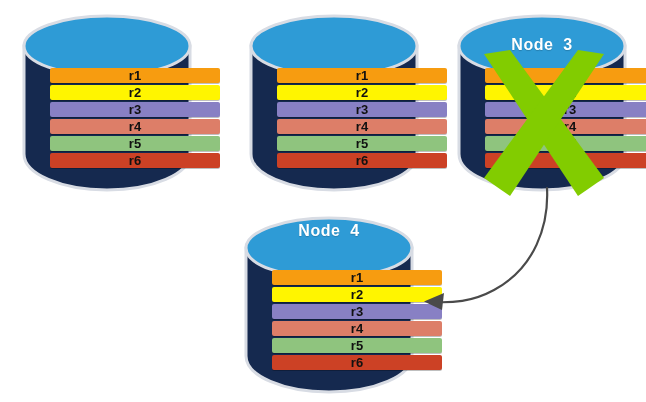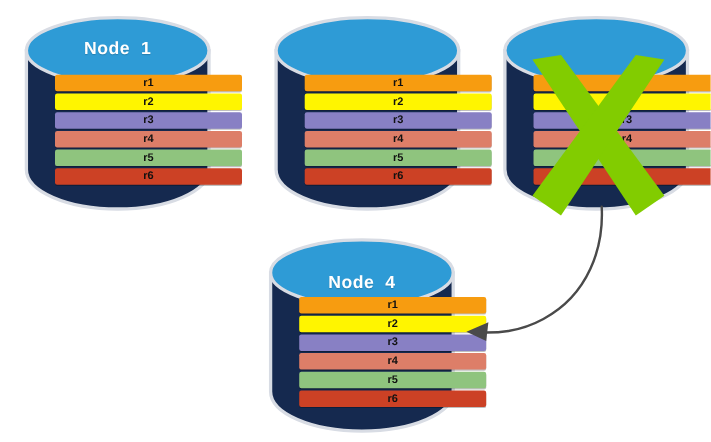--- a/index.html
+++ b/index.html
@@ -52,21 +52,21 @@
     left: 0;
     width: 100%;
   }
 
   .row-bar {
     position: relative;
     box-sizing: border-box;
     height: 15px;
     border-radius: 2px;
     color: #111111;
-    font-size: 10px;
+    font-size: 13px;
     font-weight: bold;
     line-height: 15px;
     text-align: center;
     margin-bottom: 2px;
     box-shadow: 0 1px 0 rgba(0,0,0,0.25);
   }
 
   .x-mark {
     position: absolute;
     pointer-events: none;
@@ -84,21 +84,20 @@
 </head>
 <body>
 
 <div id="diagram-canvas">
 
   <div class="node" style="left:22px; top:10px; width:170px; height:180px;">
     <svg class="node-svg" width="170" height="180" viewBox="0 0 170 180">
       <path d="M2,36 L2,144 A83,36 0 0,0 168,144 L168,36 Z" fill="#15294F" stroke="#D8DCE4" stroke-width="3"></path>
       <ellipse cx="85" cy="36" rx="83" ry="30" fill="#2E9BD6" stroke="#D8DCE4" stroke-width="3"></ellipse>
     </svg>
-    <div class="node-title" style="top:26px;">Node  1</div>
     <div class="rows" style="top:58px; padding:0 28px;">
       <div class="row-bar" style="background:#F79C10;">r1</div>
       <div class="row-bar" style="background:#FFF500;">r2</div>
       <div class="row-bar" style="background:#8880C4;">r3</div>
       <div class="row-bar" style="background:#DD7E68;">r4</div>
       <div class="row-bar" style="background:#8FC47E;">r5</div>
       <div class="row-bar" style="background:#CC4125;">r6</div>
     </div>
   </div>
 
@@ -115,40 +114,41 @@
       <div class="row-bar" style="background:#8FC47E;">r5</div>
       <div class="row-bar" style="background:#CC4125;">r6</div>
     </div>
   </div>
 
   <div class="node" style="left:457px; top:10px; width:170px; height:180px;">
     <svg class="node-svg" width="170" height="180" viewBox="0 0 170 180">
       <path d="M2,36 L2,144 A83,36 0 0,0 168,144 L168,36 Z" fill="#15294F" stroke="#D8DCE4" stroke-width="3"></path>
       <ellipse cx="85" cy="36" rx="83" ry="30" fill="#2E9BD6" stroke="#D8DCE4" stroke-width="3"></ellipse>
     </svg>
+    <div class="node-title" style="top:26px;">Node  3</div>
     <div class="rows" style="top:58px; padding:0 28px;">
       <div class="row-bar" style="background:#F79C10;">r1</div>
       <div class="row-bar" style="background:#FFF500;">r2</div>
       <div class="row-bar" style="background:#8880C4;">r3</div>
       <div class="row-bar" style="background:#DD7E68;">r4</div>
       <div class="row-bar" style="background:#8FC47E;">r5</div>
       <div class="row-bar" style="background:#CC4125;">r6</div>
     </div>
     <svg class="x-mark" width="140" height="150" viewBox="0 0 140 150" style="left:17px; top:40px;">
       <path d="M10,4 L36,0 L130,128 L104,146 Z" fill="#82CC00"></path>
       <path d="M130,4 L104,0 L10,128 L36,146 Z" fill="#82CC00"></path>
     </svg>
   </div>
 
   <div class="node" style="left:244px; top:212px; width:170px; height:180px;">
     <svg class="node-svg" width="170" height="180" viewBox="0 0 170 180">
       <path d="M2,36 L2,144 A83,36 0 0,0 168,144 L168,36 Z" fill="#15294F" stroke="#D8DCE4" stroke-width="3"></path>
       <ellipse cx="85" cy="36" rx="83" ry="30" fill="#2E9BD6" stroke="#D8DCE4" stroke-width="3"></ellipse>
     </svg>
-    <div class="node-title" style="top:37px;">Node  4</div>
+    <div class="node-title" style="top:10px;">Node  4</div>
     <div class="rows" style="top:58px; padding:0 28px;">
       <div class="row-bar" style="background:#F79C10;">r1</div>
       <div class="row-bar" style="background:#FFF500;">r2</div>
       <div class="row-bar" style="background:#8880C4;">r3</div>
       <div class="row-bar" style="background:#DD7E68;">r4</div>
       <div class="row-bar" style="background:#8FC47E;">r5</div>
       <div class="row-bar" style="background:#CC4125;">r6</div>
     </div>
   </div>
 

